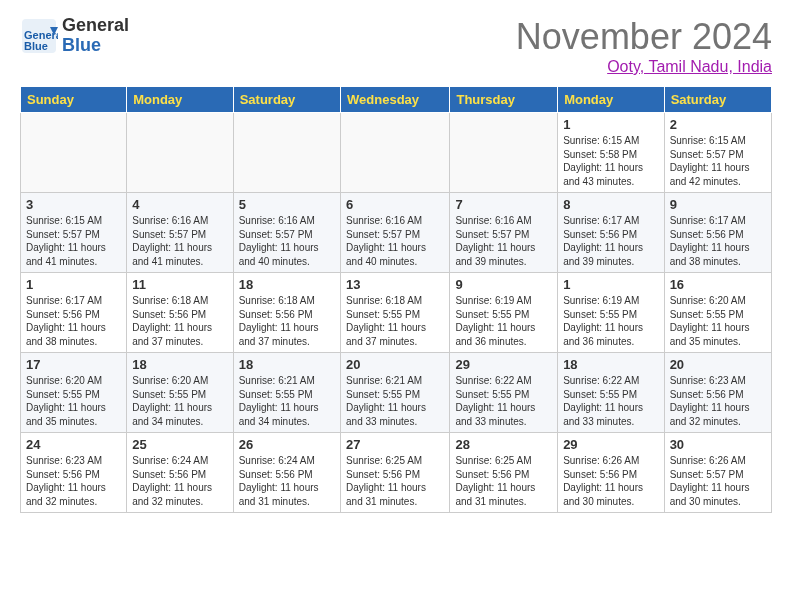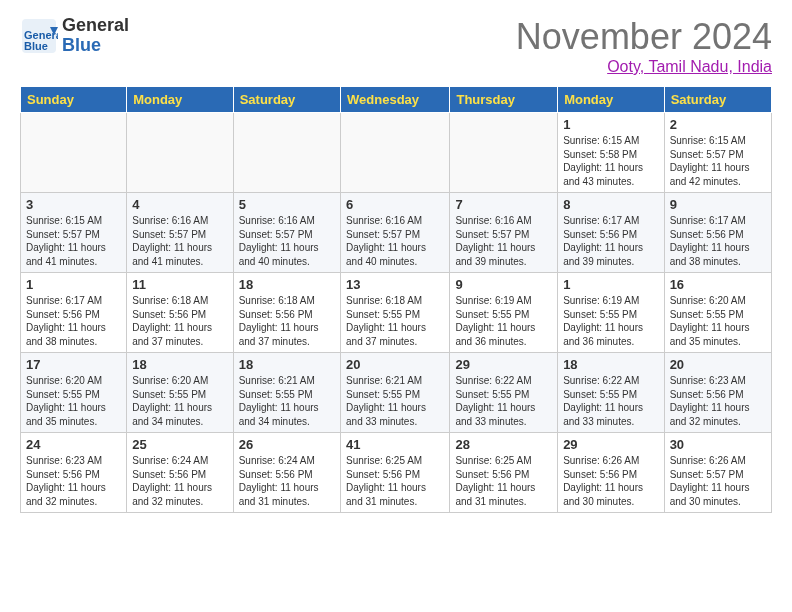--- a/index.html
+++ b/index.html
@@ -236,21 +236,21 @@
           </td>
           <td>
             <span class="day-num">25</span>
             <div class="cell-info"><span>Sunrise: 6:24 AM</span><br><span>Sunset: 5:56 PM</span><br><span>Daylight: 11 hours and 32 minutes.</span></div>
           </td>
           <td>
             <span class="day-num">26</span>
             <div class="cell-info"><span>Sunrise: 6:24 AM</span><br><span>Sunset: 5:56 PM</span><br><span>Daylight: 11 hours and 31 minutes.</span></div>
           </td>
           <td>
-            <span class="day-num">41</span>
+            <span class="day-num">27</span>
             <div class="cell-info"><span>Sunrise: 6:25 AM</span><br><span>Sunset: 5:56 PM</span><br><span>Daylight: 11 hours and 31 minutes.</span></div>
           </td>
           <td>
             <span class="day-num">28</span>
             <div class="cell-info"><span>Sunrise: 6:25 AM</span><br><span>Sunset: 5:56 PM</span><br><span>Daylight: 11 hours and 31 minutes.</span></div>
           </td>
           <td>
             <span class="day-num">29</span>
             <div class="cell-info"><span>Sunrise: 6:26 AM</span><br><span>Sunset: 5:56 PM</span><br><span>Daylight: 11 hours and 30 minutes.</span></div>
           </td>

